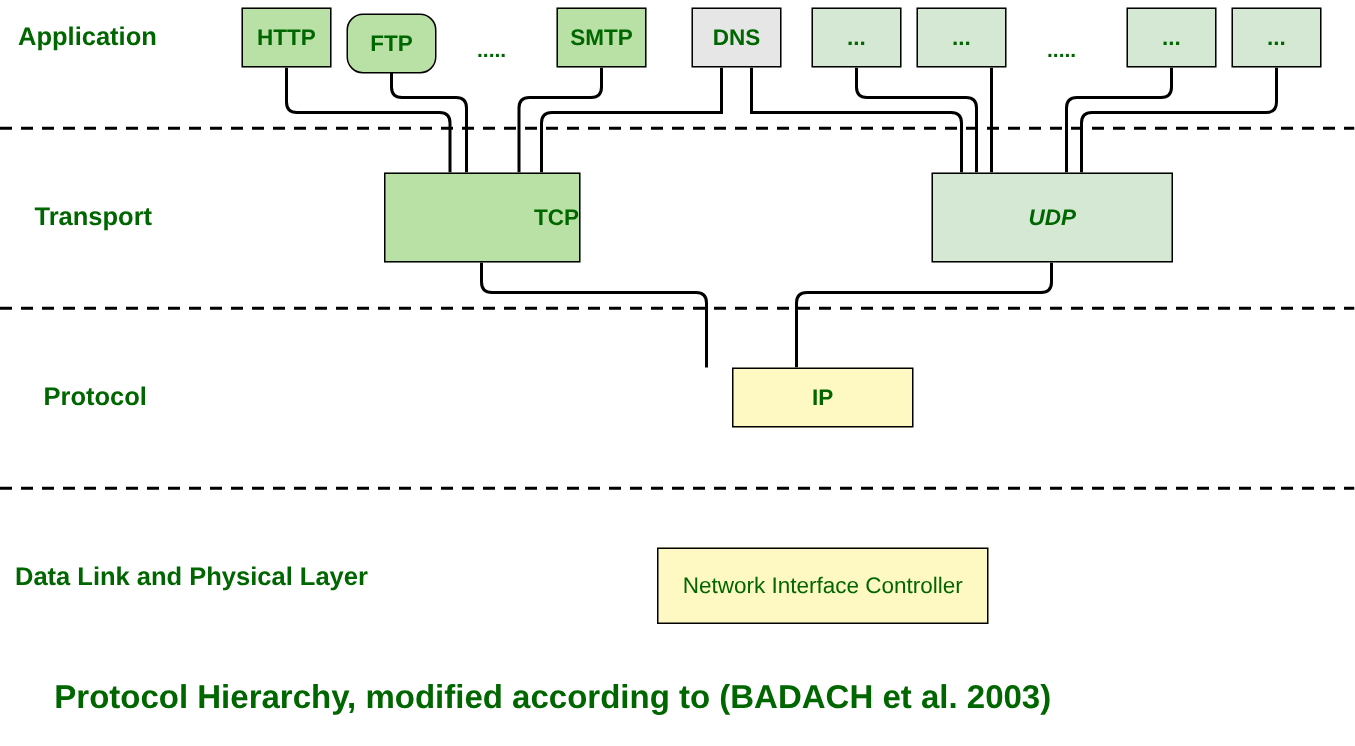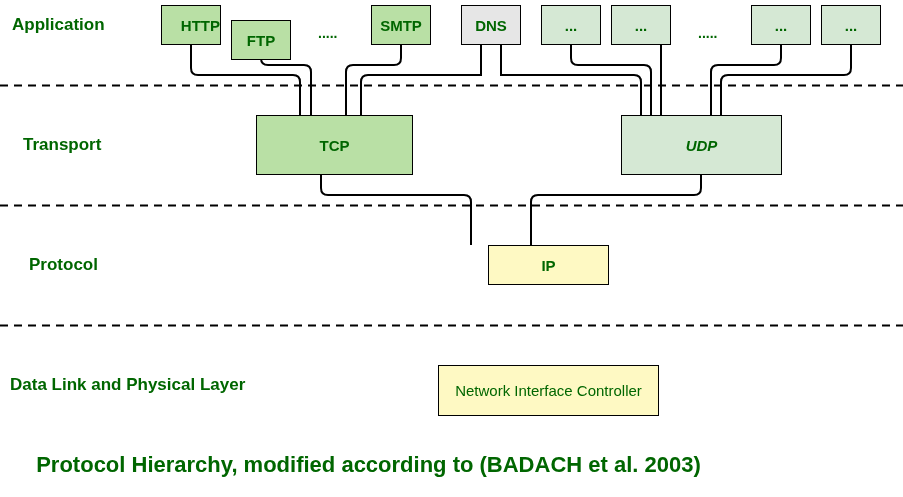--- a/index.html
+++ b/index.html
@@ -36,24 +36,24 @@
     <path d="M321 175 V188 Q321 195 328 195 H464 Q471 195 471 202 V245"></path>
     <path d="M701 175 V188 Q701 195 694 195 H538 Q531 195 531 202 V245"></path>
   </g>
 </svg>
 
 <div class="layer-label" style="left:12px; top:15px;">Application</div>
 <div class="layer-label" style="left:23px; top:135px;">Transport</div>
 <div class="layer-label" style="left:29px; top:255px;">Protocol</div>
 <div class="layer-label" style="left:10px; top:375px;">Data Link and Physical Layer</div>
 
-<div class="box green" style="left:161px; top:5px; width:60px; height:40px;justify-content:flex-end;">
+<div class="box green" style="left:161px; top:5px; width:60px; height:40px;">
     <span>HTTP</span>
   </div>
-<div class="box green" style="left:231px; top:20px; width:60px; height:40px;">
+<div class="box green" style="left:231px; top:9px; width:60px; height:40px;border-radius:11px;">
     <span>FTP</span>
   </div>
 <div class="dots" style="left:318px; top:25px;">.....</div>
 <div class="box green" style="left:371px; top:5px; width:60px; height:40px;">
     <span>SMTP</span>
   </div>
 <div class="box gray" style="left:461px; top:5px; width:60px; height:40px;">
     <span>DNS</span>
   </div>
 <div class="box light" style="left:541px; top:5px; width:60px; height:40px;">
@@ -63,21 +63,21 @@
     <span>...</span>
   </div>
 <div class="dots" style="left:698px; top:25px;">.....</div>
 <div class="box light" style="left:751px; top:5px; width:60px; height:40px;">
     <span>...</span>
   </div>
 <div class="box light" style="left:821px; top:5px; width:60px; height:40px;">
     <span>...</span>
   </div>
 
-<div class="box green" style="left:256px; top:115px; width:157px; height:60px;">
+<div class="box green" style="left:256px; top:115px; width:131px; height:60px;justify-content:flex-end;">
     <span>TCP</span>
   </div>
 <div class="box light" style="left:621px; top:115px; width:161px; height:60px;font-style:italic;">
     <span>UDP</span>
   </div>
 
 <div class="box white" style="left:441px; top:245px; width:121px; height:40px;">
     <span>IP</span>
   </div>
 

